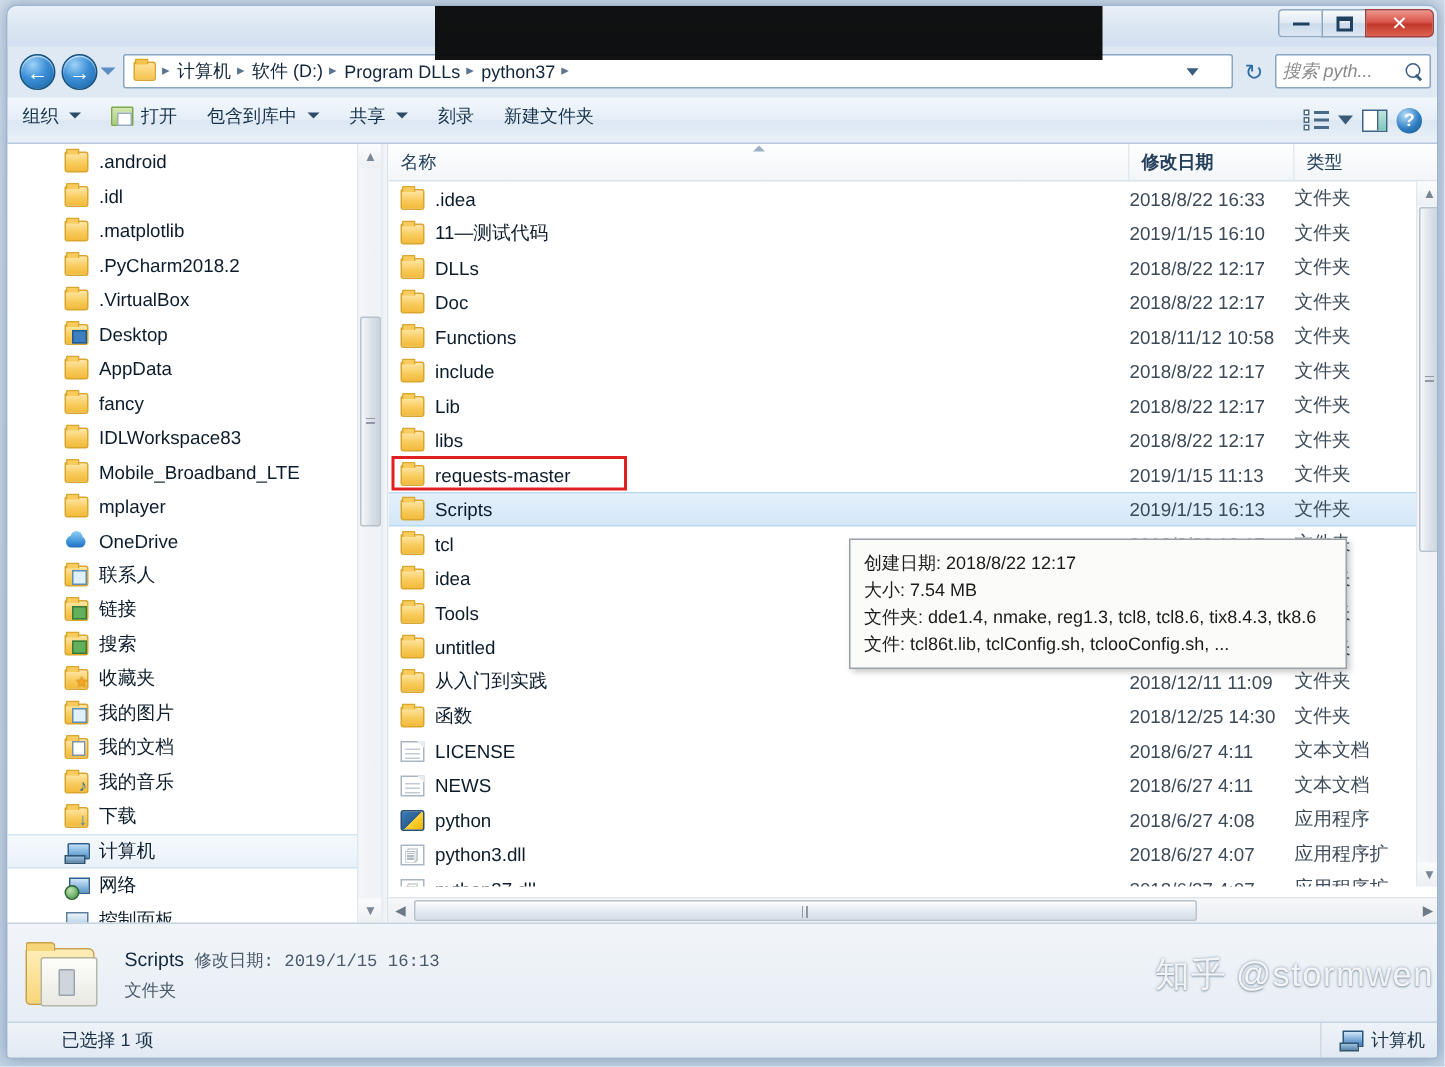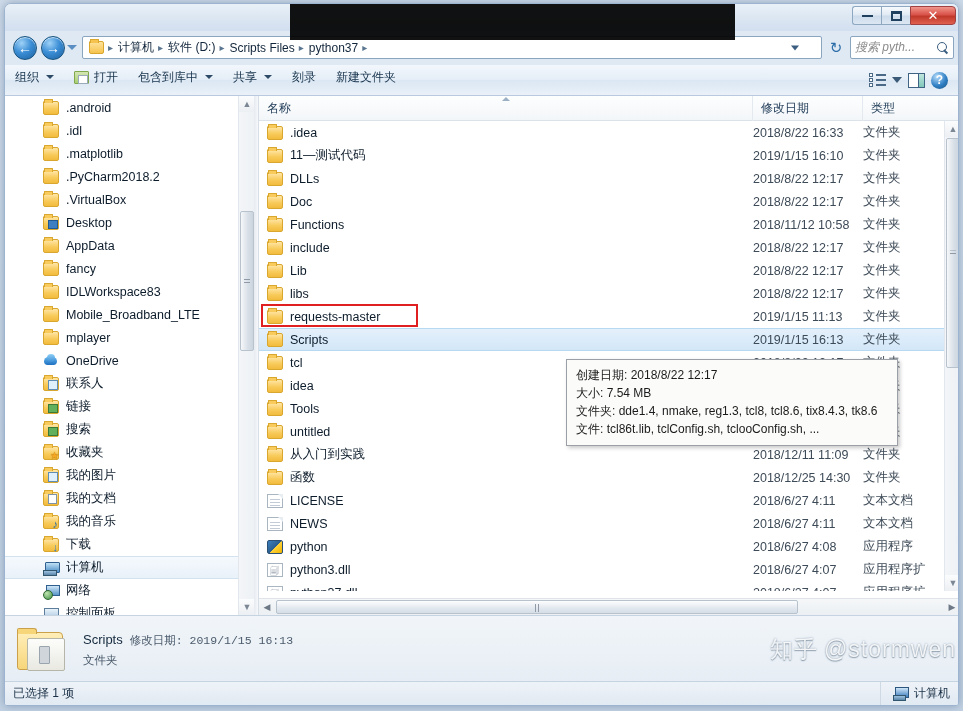--- a/index.html
+++ b/index.html
@@ -362,21 +362,21 @@
     border-bottom: 1px solid #dbe2e9;
     display: flex; 
     font-size: 12px; color: #25405c;
   }
   .col {
     height: 25px; display: flex; align-items: center;
     padding-left: 8px; border-right: 1px solid #e4e9ef;
     cursor: pointer; position: relative;
   }
   .col-name { width: 494px; }
-  .col-date { width: 110px; }
+  .col-date { width: 110px; font-weight: bold; }
   .col-type { width: 81px; border-right:none; }
   .sort-arrow {
     position:absolute; left:50%; top:1px; transform: translateX(-50%);
     width:0;height:0;
     border-left:4px solid transparent; border-right:4px solid transparent;
     border-bottom:4px solid #9bb0c4;
   }
   .rows {
     position: absolute; left: 0; top: 25px;
     width: 685px; height: 470px;
@@ -512,21 +512,21 @@
 
   
   .statusbar {
     position: absolute; left: 0; bottom: 0;
     width: 955px; height: 24px;
     background: linear-gradient(180deg,#eef3f8 0%,#e1e9f2 100%);
     border-top: 1px solid #c6d3e0;
     display: flex; align-items: center;
     font-size: 12px; color: #1b3147;
   }
-  .status-left { padding-left: 8px; }
+  .status-left { padding-left: 8px; margin-left: 28px; }
   .status-right {
     margin-left: auto; padding-right: 10px;
     display:flex; align-items:center; gap:6px;
     border-left: 1px solid #cfd9e4; padding-left: 12px; height:100%;
   }
   .status-ico {
     width: 15px; height: 13px; position: relative;
   }
   .status-ico:before {
     content:""; position:absolute; left:2px; top:0; width:12px; height:9px;
@@ -567,21 +567,21 @@
         </div>
       <div class="navdrop"></div>
 
       <div class="addrbox">
         <span class="addr-folder-ico"></span>
         <span class="crumb-sep">▸</span>
         <span class="crumb">计算机</span>
         <span class="crumb-sep">▸</span>
         <span class="crumb">软件 (D:)</span>
         <span class="crumb-sep">▸</span>
-        <span class="crumb">Scripts Files</span>
+        <span class="crumb">Program DLLs</span>
         <span class="crumb-sep">▸</span>
         <span class="crumb">python37</span>
         <span class="crumb-sep">▸</span>
         <span class="addr-dropdown"></span>
       </div>
 
       <div class="refreshbtn">
           <span>↻</span>
         </div>
 

